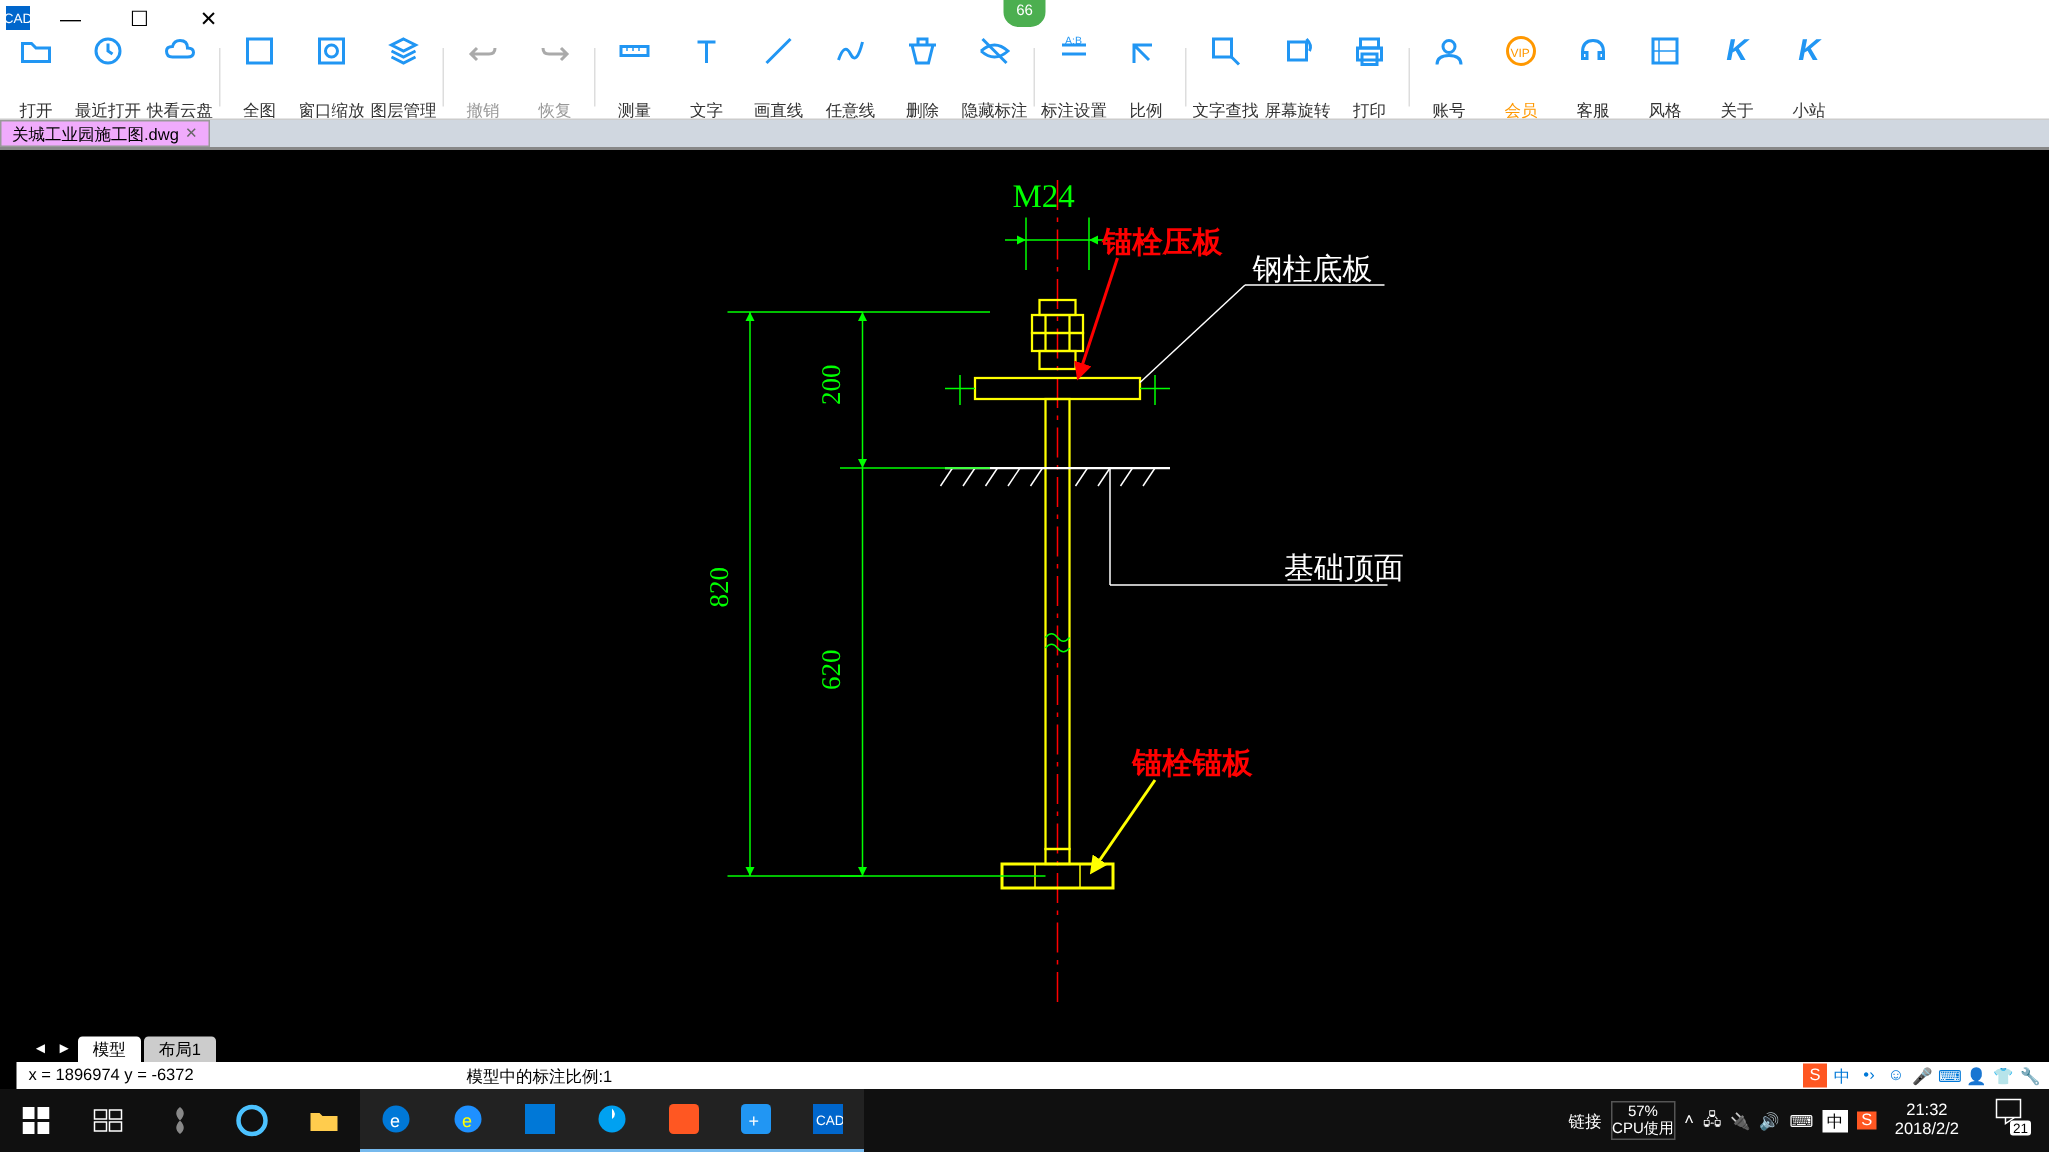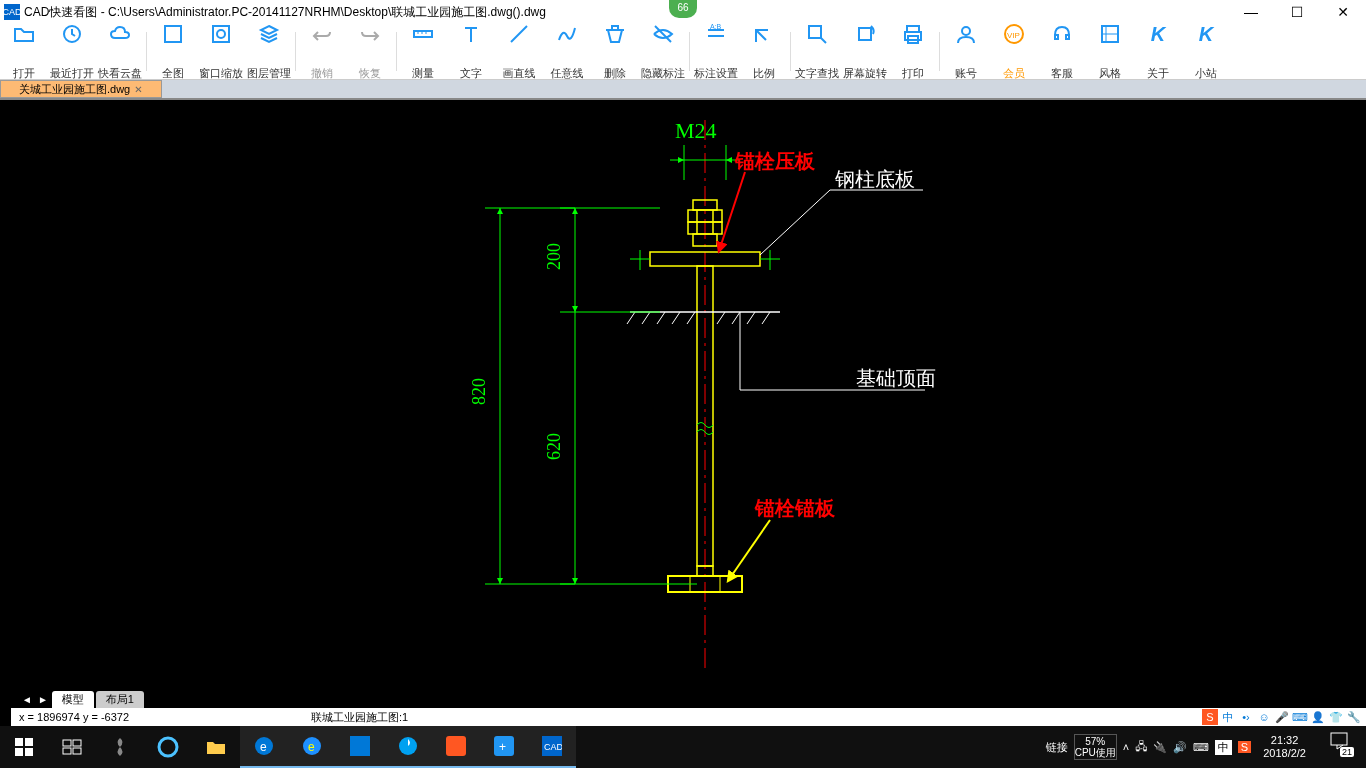--- a/index.html
+++ b/index.html
@@ -18,21 +18,21 @@
 .tool-btn { width:48px; display:flex; flex-direction:column; align-items:center; justify-content:center; font-size:11px; color:#333; cursor:pointer; }
 .tool-btn .ticon { width:24px; height:24px; display:flex; align-items:center; justify-content:center; margin-bottom:20px; }
 .tool-btn.vip .tlabel { color:#ff9800; }
 .tool-btn.vip .ticon svg path, .tool-btn.vip .ticon svg circle { stroke:#ff9800; }
 .tool-sep { width:1px; background:#ddd; margin:8px 2px; }
 .tool-btn.gray .ticon svg path { stroke:#aaa; }
 .tool-btn.gray .tlabel { color:#999; }
 
 
 .tabbar { height:20px; background:#d0d7e0; display:flex; align-items:flex-end; border-bottom:2px solid #888; }
-.file-tab { height:18px; background:#fdba74; border:1px solid #999; font-size:11px; padding:0 18px; display:flex; align-items:center; gap:4px; }
+.file-tab { height:18px; background:#f0abfc; border:1px solid #999; font-size:11px; padding:0 7px; display:flex; align-items:center; gap:4px; }
 .file-tab .close-x { font-size:10px; color:#666; cursor:pointer; }
 
 
 .canvas { position:absolute; top:100px; left:0; right:0; bottom:78px; background:#000; }
 .canvas svg { width:100%; height:100%; }
 .cad-text { font-family:"SimSun","FangSong",serif; }
 
 
 .model-tabs { position:absolute; bottom:60px; left:0; right:0; height:18px; background:#000; display:flex; align-items:center; padding-left:20px; gap:2px; }
 .model-tab { background:#fff; font-size:11px; padding:1px 10px; border-radius:3px 3px 0 0; cursor:pointer; }
@@ -58,23 +58,20 @@
 .tray-clock { text-align:center; line-height:1.2; font-size:11px; padding:0 6px; }
 .cpu-box { border:1px solid #555; padding:1px 0; font-size:10px; text-align:center; line-height:1.1; }
 .notif { width:42px; height:32px; display:flex; align-items:flex-start; justify-content:center; position:relative; }
 .notif .nbadge { position:absolute; bottom:6px; right:6px; background:#fff; color:#000; font-size:9px; border-radius:2px; padding:0 2px; }
 </style>
 </head>
 <body>
 
 <div class="titlebar">
   <div class="app-icon">CAD</div>
-  <div class="title-text">
-    <span>CAD快速看图</span> - <span>C:\Users\Administrator.PC-20141127NRHM\Desktop\联城工业园施工图.dwg().dwg</span>
-  </div>
   <div class="badge">66</div>
   <div class="win-controls">
     <div class="win-btn">—</div>
     <div class="win-btn">☐</div>
     <div class="win-btn">✕</div>
   </div>
 </div>
 
 <div class="toolbar">
   <div class="tool-btn">
@@ -395,21 +392,21 @@
 
 <div class="model-tabs">
   <span class="tab-arrow">◄</span>
   <span class="tab-arrow">►</span>
   <div class="model-tab">模型</div>
   <div class="model-tab inactive">布局1</div>
 </div>
 
 <div class="statusbar">
   <div class="coords">x = 1896974  y = -6372</div>
-  <div>联城工业园施工图:1</div>
+  <div>模型中的标注比例:1</div>
   <div class="right-icons">
     <div class="ricon" style="background:#ff5722;color:#fff">S</div>
     <div class="ricon" style="color:#0078d7">中</div>
     <div class="ricon" style="color:#0078d7">•›</div>
     <div class="ricon" style="color:#0078d7">☺</div>
     <div class="ricon" style="color:#0078d7">🎤</div>
     <div class="ricon" style="color:#0078d7">⌨</div>
     <div class="ricon" style="color:#0078d7">👤</div>
     <div class="ricon" style="color:#0078d7">👕</div>
     <div class="ricon" style="color:#0078d7">🔧</div>

